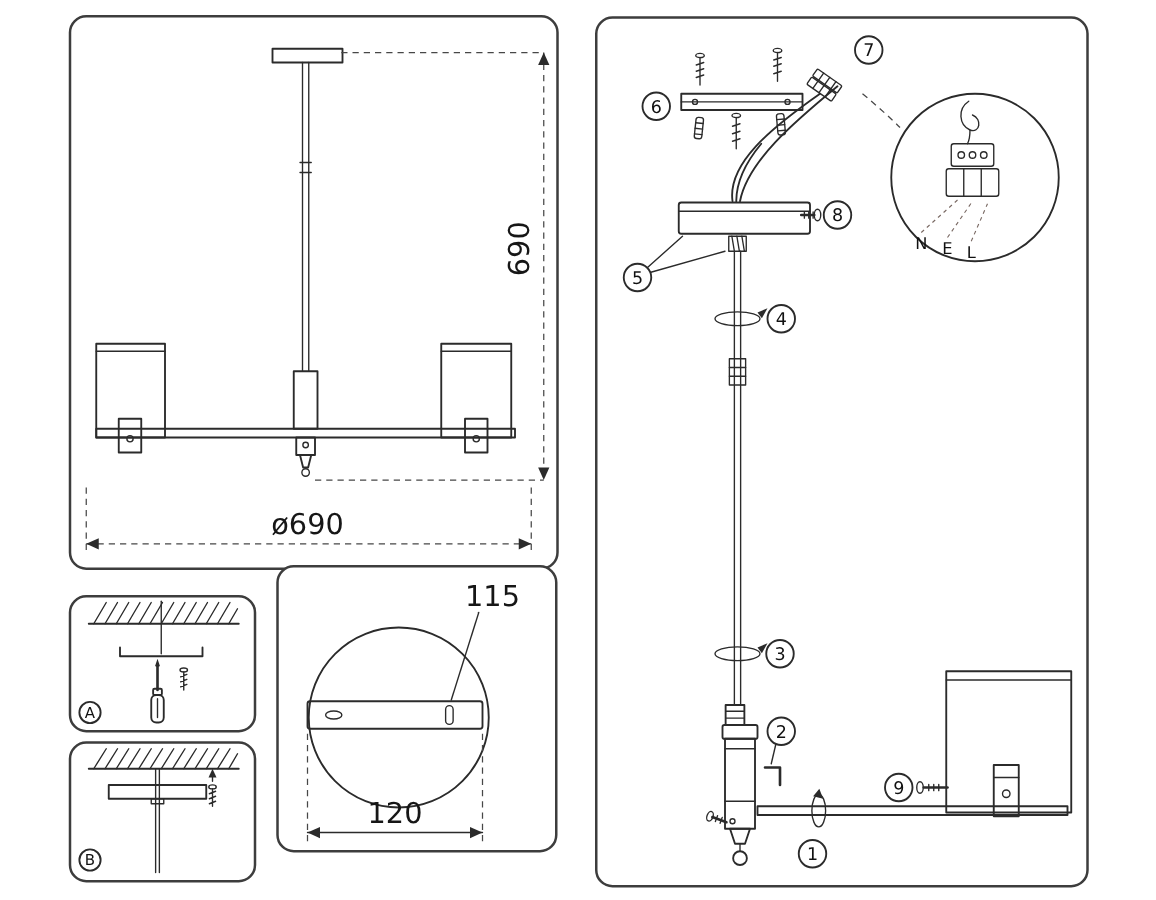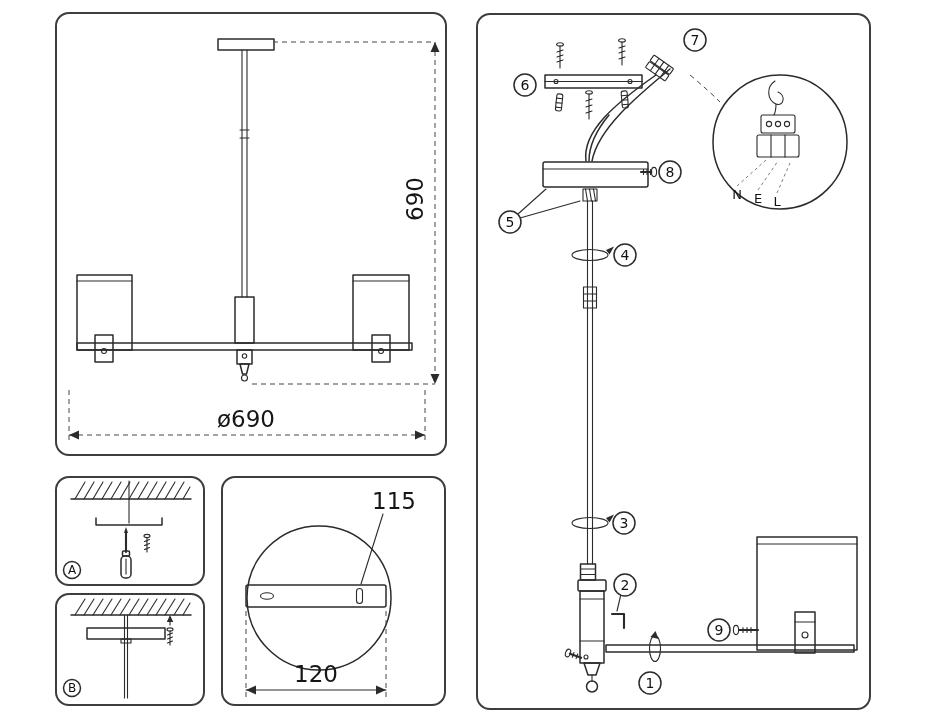--- a/index.html
+++ b/index.html
@@ -112,21 +112,21 @@
         <ellipse cx="113" cy="34.5" rx="3" ry="1.6" class="s1"></ellipse>
         <path class="s1" d="M113 36 V50 M110.5 40 L115.5 38 M110.5 44 L115.5 42 M110.5 48 L115.5 46"></path>
       </g>
       <g>
         <circle cx="15" cy="93" r="8.5" class="s w"></circle>
         <text class="lbl" x="15" y="97.2" text-anchor="middle">B</text>
       </g>
     </svg>
   </div>
 
-  <div class="panel" style="left:221px; top:476px; width:225px; height:230px;">
+  <div class="panel" style="left:221px; top:452px; width:225px; height:230px;">
     <svg viewBox="0 0 221 226" width="221" height="226">
       <circle cx="96" cy="120" r="72" class="s"></circle>
       <g>
         <rect x="23" y="107" width="140" height="22" rx="2" class="s"></rect>
         <ellipse cx="44" cy="118" rx="6.5" ry="3.2" class="s1"></ellipse>
         <rect x="133.5" y="110.5" width="6" height="15" rx="3" class="s1"></rect>
       </g>
       <g>
         <path class="s1" d="M160 36 L138 106"></path>
         <text class="dim" x="171" y="31" text-anchor="middle">115</text>

